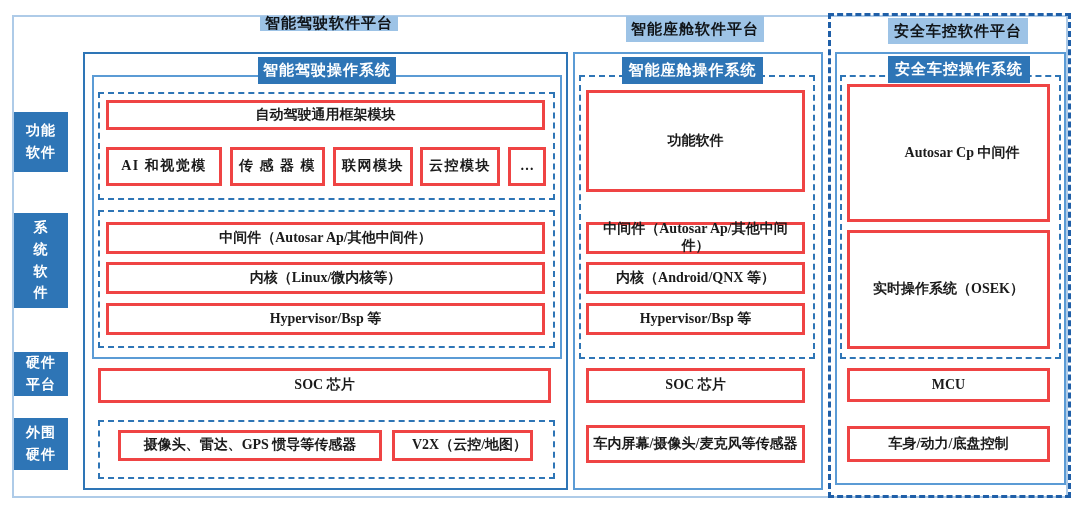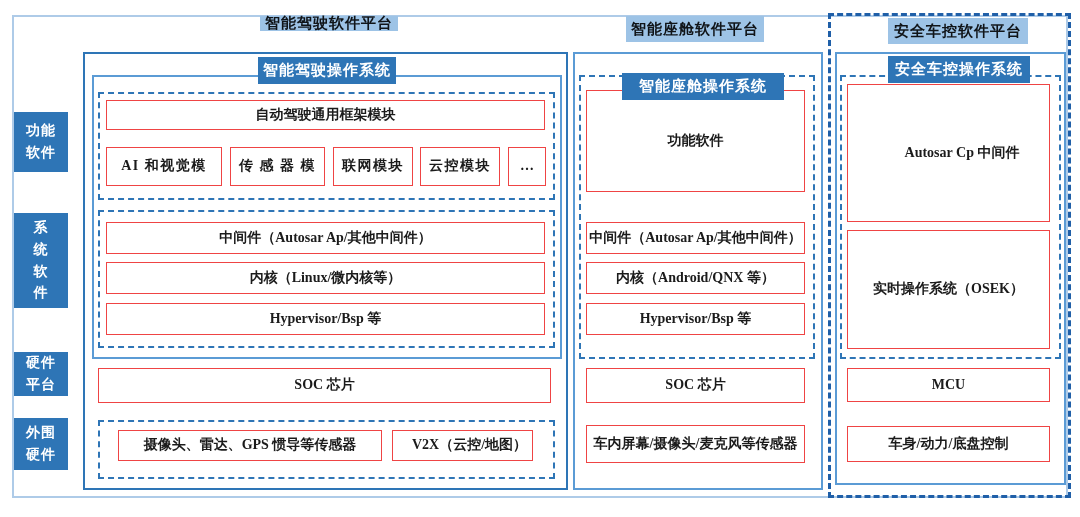--- a/index.html
+++ b/index.html
@@ -26,21 +26,21 @@
     text-align:center;white-space:pre-line;line-height:1.55;z-index:4;letter-spacing:1px;
   }
   .dashed{
     position:absolute;border:2px dashed #2e75b6;background:transparent;z-index:2;
   }
   .solid-thin{
     position:absolute;border:2px solid #5b9bd5;background:transparent;z-index:1;
   }
   .wbox{
     position:absolute;display:flex;align-items:center;justify-content:center;
-    background:#ffffff;border:1px solid #ef4444;color:#1b1b1b;z-index:3;
+    background:#ffffff;border:3px solid #ef4444;color:#1b1b1b;z-index:3;
     font-family:"Liberation Serif", serif;font-size:14px;font-weight:600;
     text-align:center;line-height:1.2;padding:0 2px;box-sizing:border-box;
   }
   .modbox{letter-spacing:1.5px;}
 </style>
 </head>
 <body>
 
 <div id="canvas">
 
@@ -76,21 +76,21 @@
   <div class="wbox" style="left:106px;top:303px;width:439px;height:32px;">Hypervisor/Bsp 等</div>
 
   <div class="wbox" style="left:98px;top:368px;width:453px;height:35px;">SOC 芯片</div>
   <div class="dashed" style="left:98px;top:420px;width:453px;height:55px;"></div>
   <div class="wbox" style="left:118px;top:430px;width:264px;height:31px;">摄像头、雷达、GPS 惯导等传感器</div>
   <div class="wbox" style="left:392px;top:430px;width:141px;height:31px;padding-left:16px;">V2X（云控/地图）</div>
 
   <div class="solid-thin" style="left:573px;top:52px;width:246px;height:434px;"></div>
   <div class="title-light" style="left:626px;top:16px;width:138px;height:26px;">智能座舱软件平台</div>
   <div class="dashed" style="left:579px;top:75px;width:232px;height:280px;"></div>
-  <div class="title-dark" style="left:622px;top:57px;width:162px;height:27px;margin-top:16px;">智能座舱操作系统</div>
+  <div class="title-dark" style="left:622px;top:57px;width:141px;height:27px;">智能座舱操作系统</div>
 
   <div class="wbox" style="left:586px;top:90px;width:219px;height:102px;">功能软件</div>
   <div class="wbox" style="left:586px;top:222px;width:219px;height:32px;">中间件（Autosar Ap/其他中间件）</div>
   <div class="wbox" style="left:586px;top:262px;width:219px;height:32px;">内核（Android/QNX 等）</div>
   <div class="wbox" style="left:586px;top:303px;width:219px;height:32px;">Hypervisor/Bsp 等</div>
   <div class="wbox" style="left:586px;top:368px;width:219px;height:35px;">SOC 芯片</div>
   <div class="wbox" style="left:586px;top:425px;width:219px;height:38px;">车内屏幕/摄像头/麦克风等传感器</div>
 
   <div class="dashed" style="left:828px;top:13px;width:237px;height:479px;border-width:3px;border-color:#1f5fa8;z-index:5;"></div>
   <div class="solid-thin" style="left:835px;top:52px;width:227px;height:429px;"></div>

